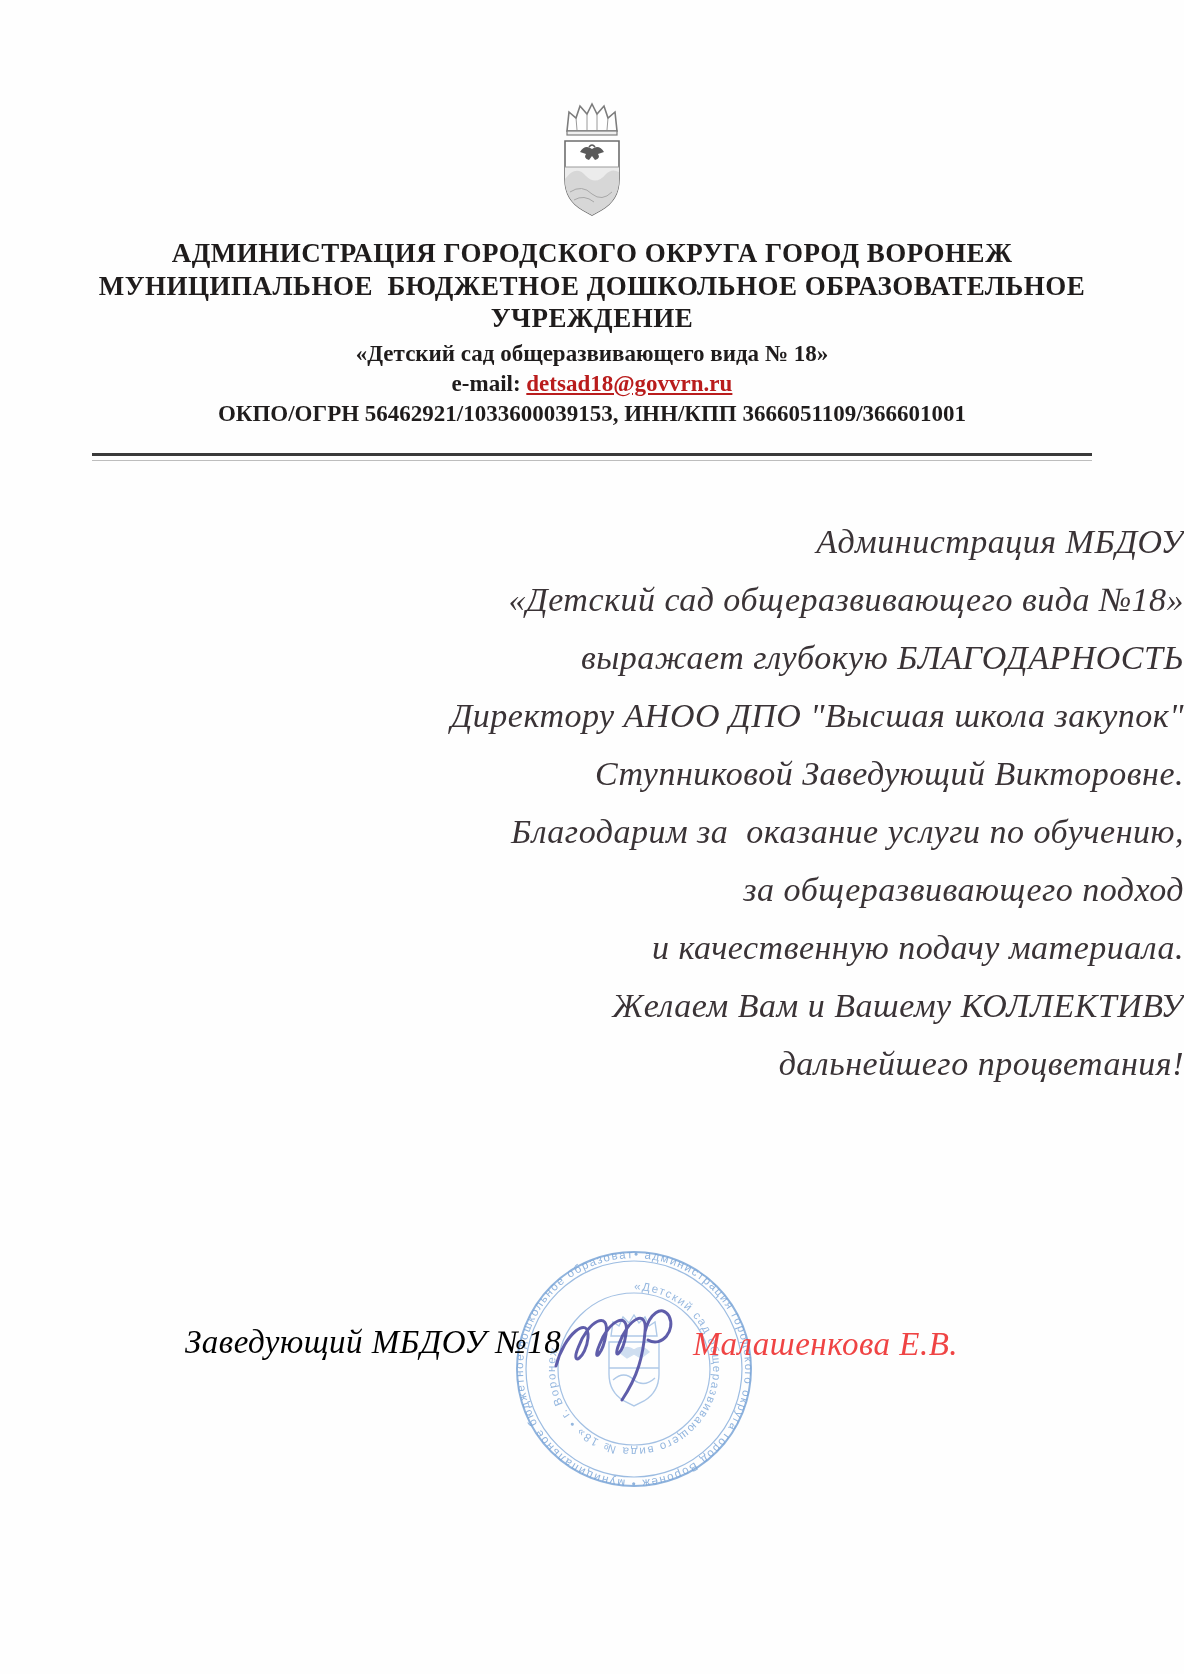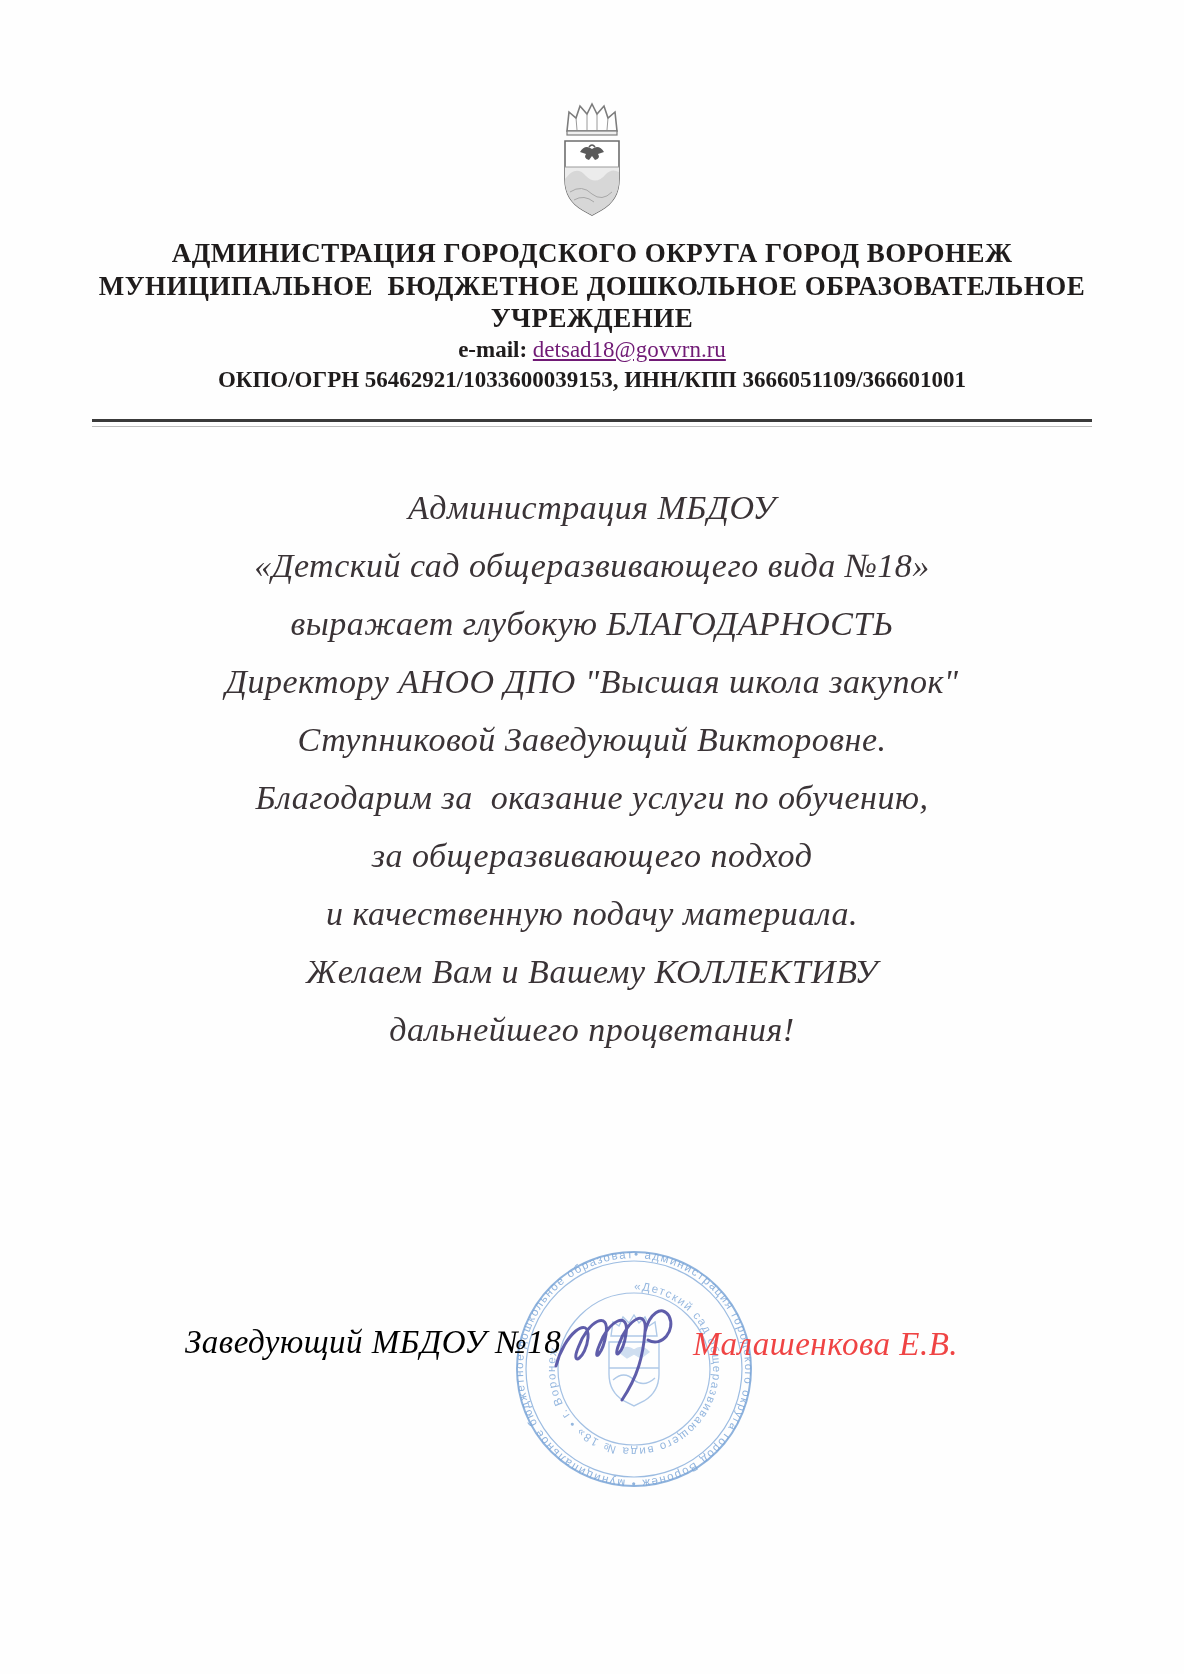--- a/index.html
+++ b/index.html
@@ -12,34 +12,34 @@
   .page{position:absolute;inset:0;}
   
   .emblem{display:block;margin:100px auto 0 auto;}
   .lh{ text-align:center; }
   .lh-line{white-space:pre-wrap;font-weight:bold;color:#1f1c1c;}
   .lh-top{font-size:27px;line-height:32.5px;letter-spacing:.5px;}
   .lh-top.first{margin-top:19px;}
   .lh-sub{font-size:23px;line-height:30px;}
   .lh-sub.first{margin-top:4px;}
   .lh-email a, .email-link{
-    text-decoration:underline;color:#701a75;font-weight:normal;
+    text-decoration:underline;color:#b91c1c;font-weight:bold;
   }
   .rule{
     margin:24px 92px 0 92px;height:4px;
     border-top:3px solid #3a3a3a;border-bottom:1px solid #bdbdbd;
   }
   
   .ref{
     margin:36px 0 0 113px;
     font-weight:bold;font-style:italic;
     font-size:25px;color:#2b2628;letter-spacing:.5px;
   }
   
-  .body-text{margin-top:52px;text-align:center;}
+  .body-text{margin-top:52px;text-align:right;}
   .body-line{
     font-style:italic;font-size:34px;line-height:58px;
     color:#3a3336;white-space:pre-wrap;letter-spacing:.5px;
   }
   
   .sign-title{
     position:absolute;left:185px;top:1324px;
     font-style:italic;font-size:33px;color:#000000;letter-spacing:.5px;
   }
   .sign-name{
@@ -76,20 +76,21 @@
     <line x1="13" y1="67" x2="67" y2="67" stroke="#9a9a9a" stroke-width="1"></line>
 
     <path d="M28,52 Q33,44 40,49 Q47,44 52,52 L46,54 Q49,58 43,60 L40,56 L37,60 Q31,58 34,54 Z" fill="#5a5a5a"></path>
     <path d="M37,47 q3,-4 6,0" stroke="#5a5a5a" stroke-width="1.6" fill="none"></path>
   </svg>
 
   <div class="lh">
     <div class="lh-line lh-top first">АДМИНИСТРАЦИЯ ГОРОДСКОГО ОКРУГА ГОРОД ВОРОНЕЖ</div>
     <div class="lh-line lh-top">МУНИЦИПАЛЬНОЕ  БЮДЖЕТНОЕ ДОШКОЛЬНОЕ ОБРАЗОВАТЕЛЬНОЕ</div>
     <div class="lh-line lh-top">УЧРЕЖДЕНИЕ</div>
+    <div class="lh-line lh-sub first">«Детский сад общеразвивающего вида № 18»</div>
     <div class="lh-line lh-sub"><span>e-mail: </span><span class="email-link">detsad18@govvrn.ru</span></div>
     <div class="lh-line lh-sub">ОКПО/ОГРН 56462921/1033600039153, ИНН/КПП 3666051109/366601001</div>
   </div>
 
   <div class="rule"></div>
 
 
   <div class="body-text">
     <div class="body-line">Администрация МБДОУ</div>
     <div class="body-line">«Детский сад общеразвивающего вида №18»</div>

